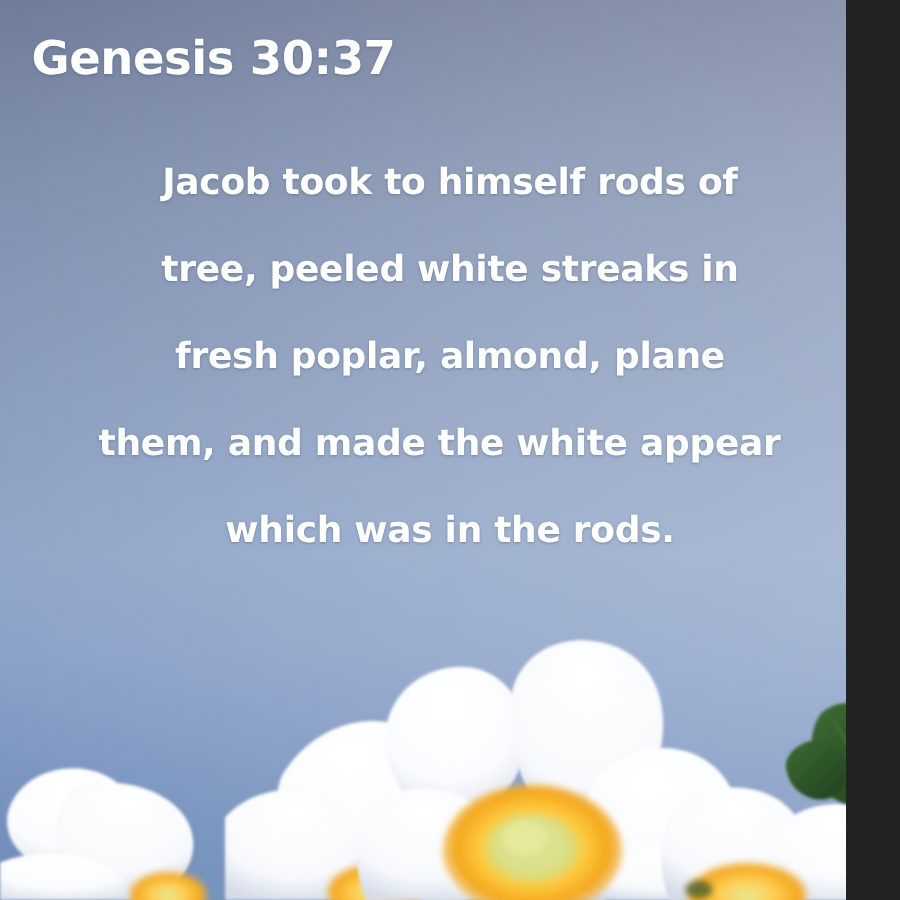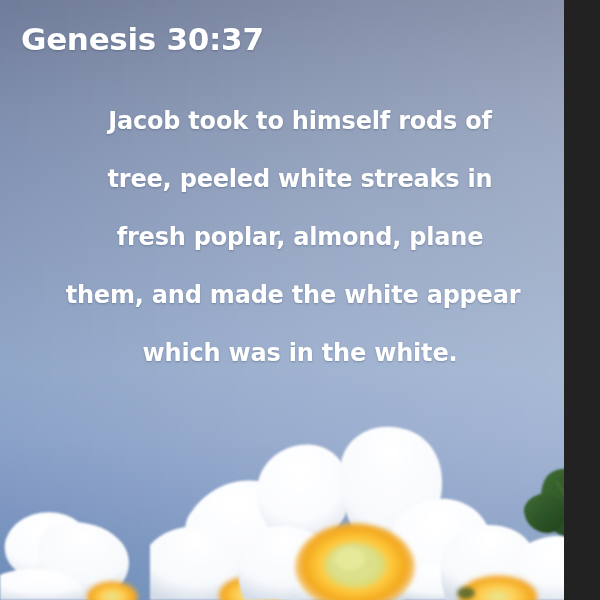--- a/index.html
+++ b/index.html
@@ -111,21 +111,21 @@
   <div class="sky-right"></div>
   <div class="sky-band"></div>
 
   <div class="title">Genesis 30:37</div>
 
   <div class="verse">
     <div class="verse-line">Jacob took to himself rods of</div>
     <div class="verse-line">tree, peeled white streaks in</div>
     <div class="verse-line">fresh poplar, almond, plane</div>
     <div class="verse-line overflow">them, and made the white appear</div>
-    <div class="verse-line">which was in the white.</div>
+    <div class="verse-line">which was in the rods.</div>
   </div>
 
   <div class="flowers">
     <svg width="600" height="175" viewBox="0 0 600 175" xmlns="http://www.w3.org/2000/svg">
       <defs>
         <radialGradient id="petalGrad" cx="45%" cy="25%" r="80%">
           <stop offset="0%" stop-color="#ffffff"></stop>
           <stop offset="62%" stop-color="#fbfcfe"></stop>
           <stop offset="100%" stop-color="#dde3ed"></stop>
         </radialGradient>

